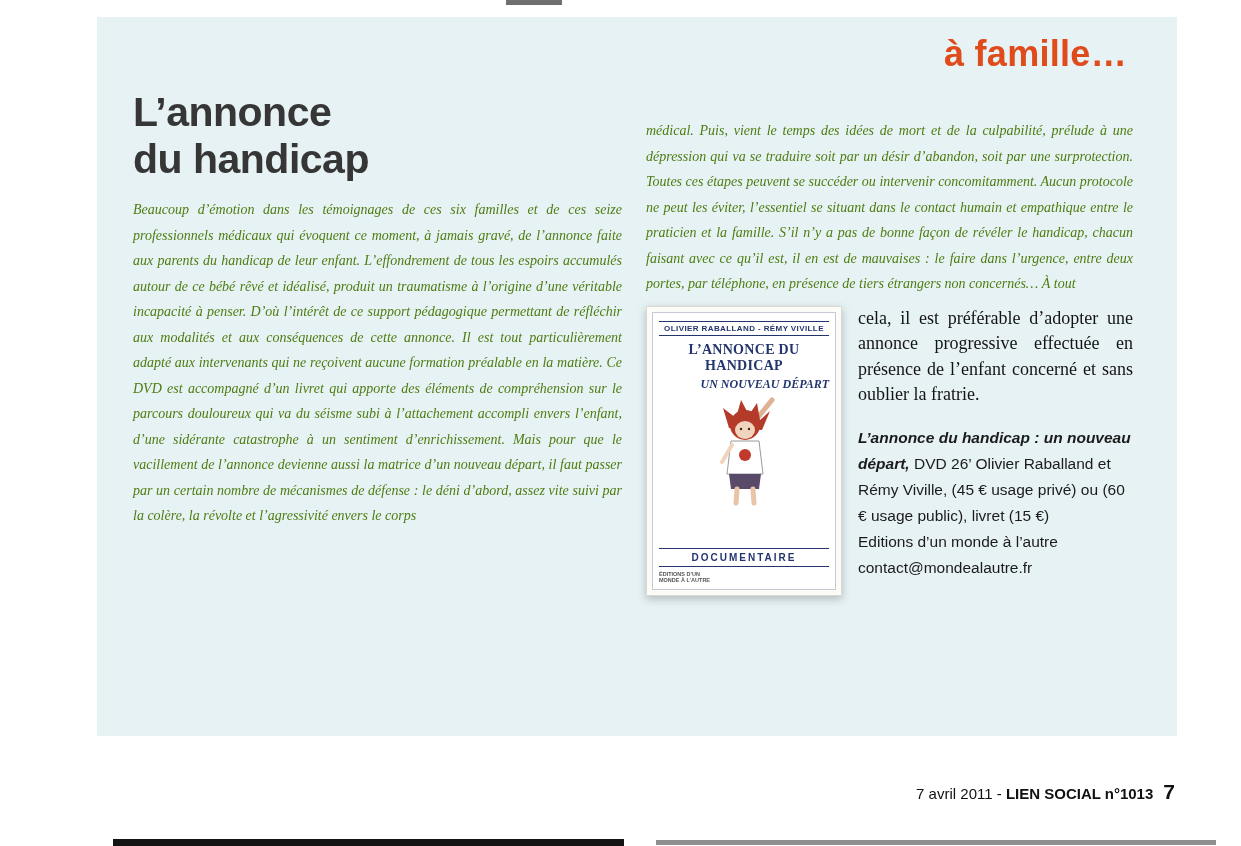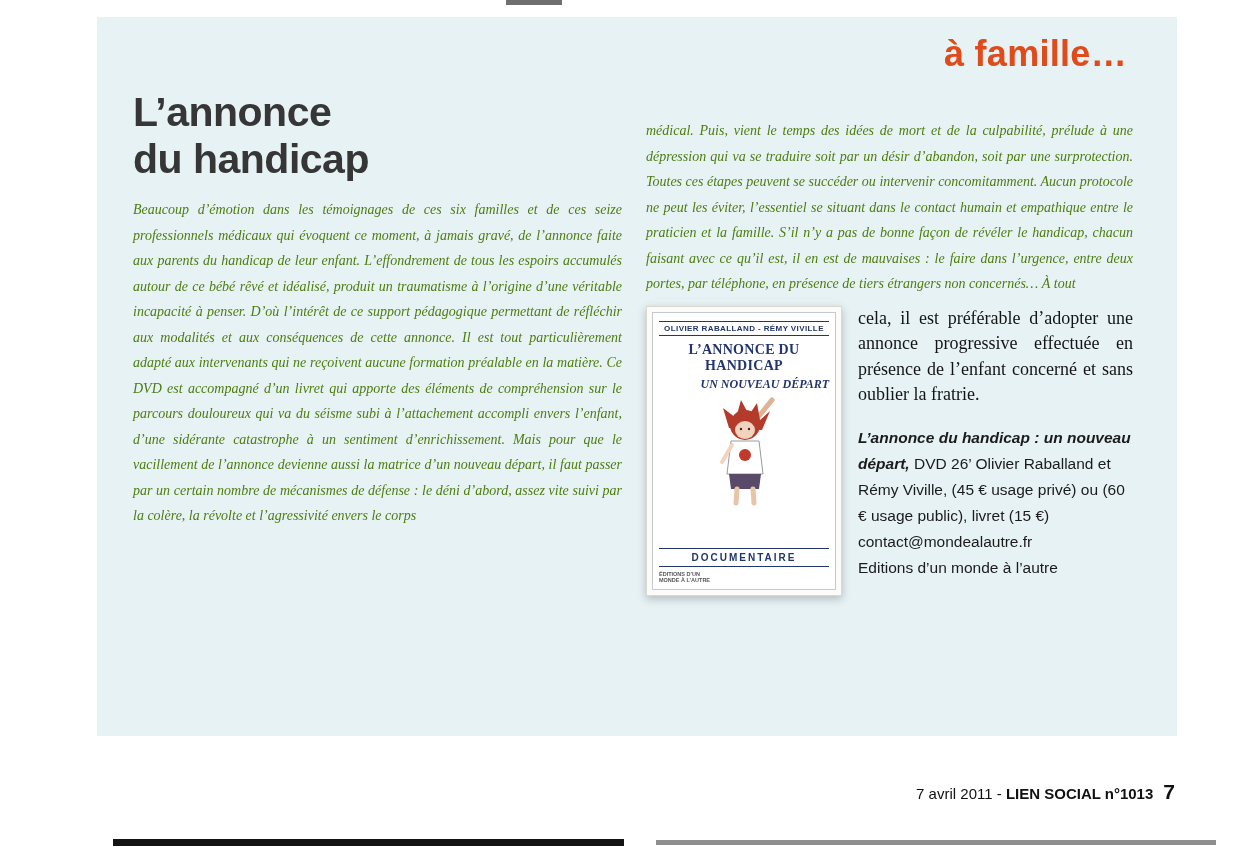--- a/index.html
+++ b/index.html
@@ -95,22 +95,22 @@
           <div class="cover-genre">DOCUMENTAIRE</div>
           <div class="cover-publisher">ÉDITIONS D’UN MONDE À L’AUTRE</div>
         </div>
       </div>
 
       <div class="side-col">
         <div class="wrap-text">cela, il est préférable d’adopter une annonce progressive effectuée en présence de l’enfant concerné et sans oublier la fratrie.</div>
 
         <div class="caption">
           <div><span class="lead">L’annonce du handicap : un nouveau départ,</span><span> DVD 26’ Olivier Raballand et Rémy Viville, (45 € usage privé) ou (60 € usage public), livret (15 €)</span></div>
+          <div>Editions d’un monde à l’autre</div>
           <div>contact@mondealautre.fr</div>
-          <div>Editions d’un monde à l’autre</div>
         </div>
       </div>
 
     </div>
   </div>
 
 </div>
 
 <div class="footer">
   <span class="date">7 avril 2011 - </span><span class="mag">LIEN SOCIAL n°1013</span><span class="pageno">7</span>

